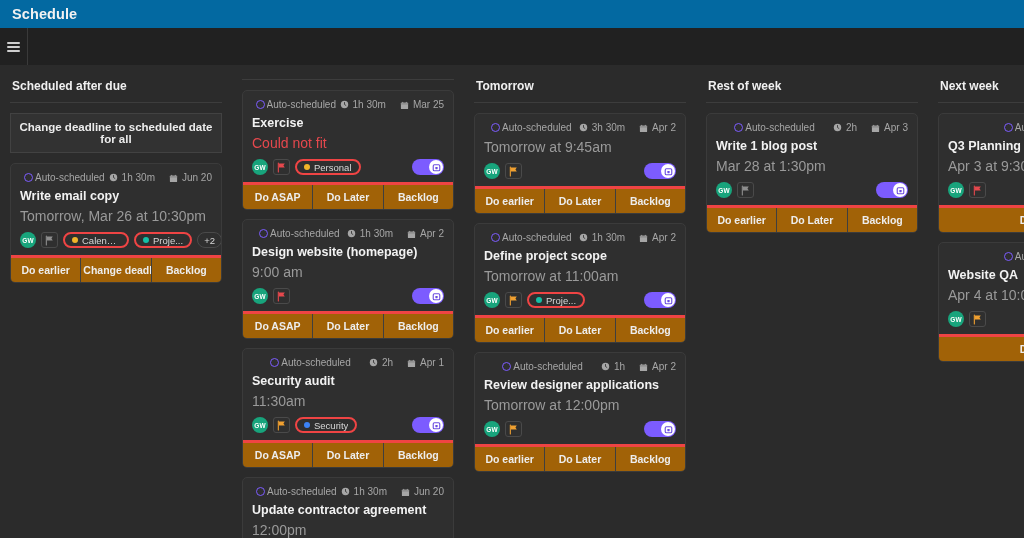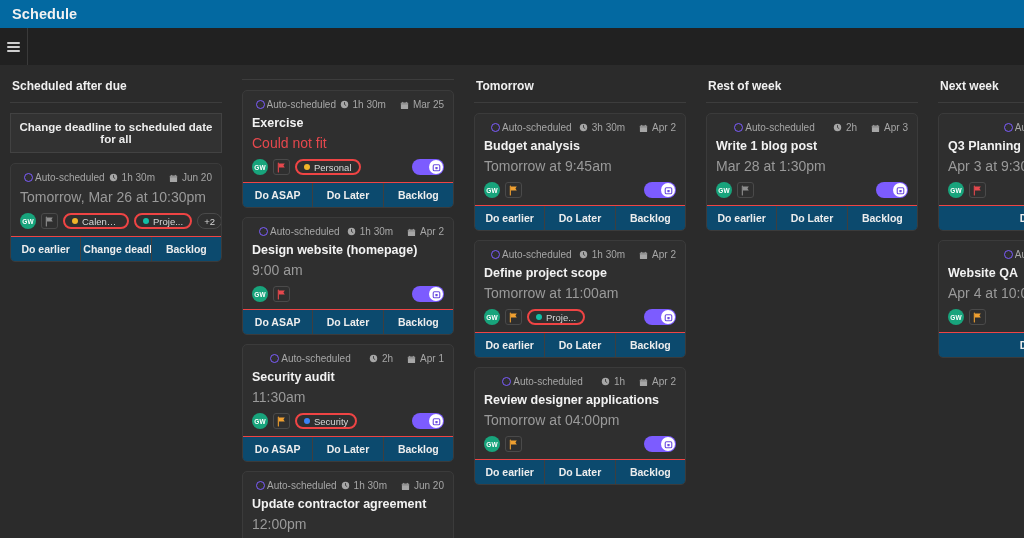--- a/index.html
+++ b/index.html
@@ -207,22 +207,22 @@
     width: 14px; height: 14px;
     border-radius: 50%;
     background: #ffffff;
     display: flex; align-items: center; justify-content: center;
   }
   .toggle .knob svg { display: block; }
 
   
   .card-actions {
     display: flex;
-    border-top: 1px solid #ef4444;
-    background: #0c4a6e;
+    border-top: 3px solid #ef4444;
+    background: #a16207;
   }
   .card-actions .act {
     flex: 1;
     text-align: center;
     font-size: 10.5px;
     font-weight: bold;
     color: #ededed;
     padding: 6px 2px;
     cursor: pointer;
     border-right: 1px solid #3f3f3f;
@@ -271,20 +271,21 @@
                 <svg viewBox="0 0 16 16" fill="none">
                   <rect x="1.6" y="3" width="12.8" height="11.4" rx="1.6" fill="#a6a6a6"></rect>
                   <rect x="1.6" y="3" width="12.8" height="3.4" fill="#8e8e8e"></rect>
                   <rect x="4" y="1.2" width="1.7" height="3" rx=".8" fill="#a6a6a6"></rect>
                   <rect x="10.3" y="1.2" width="1.7" height="3" rx=".8" fill="#a6a6a6"></rect>
                 </svg>
               </span>
               <span>Jun 20</span>
             </span>
           </div>
+          <div class="card-title">Write email copy</div>
           <div class="card-sub">Tomorrow, Mar 26 at 10:30pm</div>
           <div class="chips">
             <span class="avatar">GW</span>
             <span class="flagbox">
               <svg viewBox="0 0 16 16" width="11" height="11">
                 <path d="M3.4 1.6v12.8" stroke="#8e8e8e" stroke-width="1.6" stroke-linecap="round"></path>
                 <path d="M4.4 2.3h8.4l-2 2.9 2 2.9H4.4z" fill="#8e8e8e"></path>
               </svg>
             </span>
             <span class="tag">
@@ -533,21 +534,20 @@
                 <svg viewBox="0 0 16 16" fill="none">
                   <rect x="1.6" y="3" width="12.8" height="11.4" rx="1.6" fill="#a6a6a6"></rect>
                   <rect x="1.6" y="3" width="12.8" height="3.4" fill="#8e8e8e"></rect>
                   <rect x="4" y="1.2" width="1.7" height="3" rx=".8" fill="#a6a6a6"></rect>
                   <rect x="10.3" y="1.2" width="1.7" height="3" rx=".8" fill="#a6a6a6"></rect>
                 </svg>
               </span>
               <span>Apr 2</span>
             </span>
           </div>
-          <div class="card-title">Budget analysis</div>
           <div class="card-sub">Tomorrow at 9:45am</div>
           <div class="chips">
             <span class="avatar">GW</span>
             <span class="flagbox">
               <svg viewBox="0 0 16 16" width="11" height="11">
                 <path d="M3.4 1.6v12.8" stroke="#f0a030" stroke-width="1.6" stroke-linecap="round"></path>
                 <path d="M4.4 2.3h8.4l-2 2.9 2 2.9H4.4z" fill="#f0a030"></path>
               </svg>
             </span>
             <span class="toggle">
@@ -646,21 +646,21 @@
                   <rect x="1.6" y="3" width="12.8" height="11.4" rx="1.6" fill="#a6a6a6"></rect>
                   <rect x="1.6" y="3" width="12.8" height="3.4" fill="#8e8e8e"></rect>
                   <rect x="4" y="1.2" width="1.7" height="3" rx=".8" fill="#a6a6a6"></rect>
                   <rect x="10.3" y="1.2" width="1.7" height="3" rx=".8" fill="#a6a6a6"></rect>
                 </svg>
               </span>
               <span>Apr 2</span>
             </span>
           </div>
           <div class="card-title">Review designer applications</div>
-          <div class="card-sub">Tomorrow at 04:00pm</div>
+          <div class="card-sub">Tomorrow at 12:00pm</div>
           <div class="chips">
             <span class="avatar">GW</span>
             <span class="flagbox">
               <svg viewBox="0 0 16 16" width="11" height="11">
                 <path d="M3.4 1.6v12.8" stroke="#f0a030" stroke-width="1.6" stroke-linecap="round"></path>
                 <path d="M4.4 2.3h8.4l-2 2.9 2 2.9H4.4z" fill="#f0a030"></path>
               </svg>
             </span>
             <span class="toggle">
               <span class="knob">

